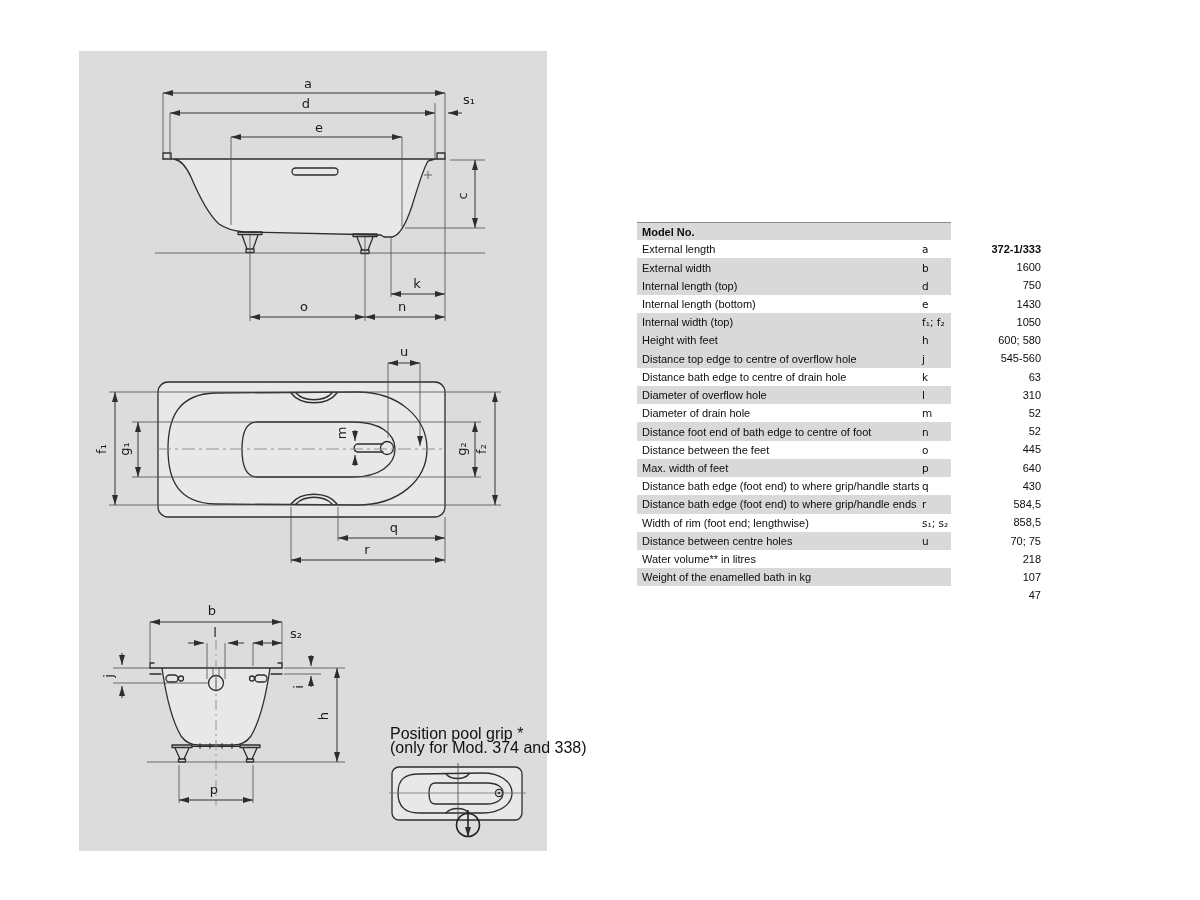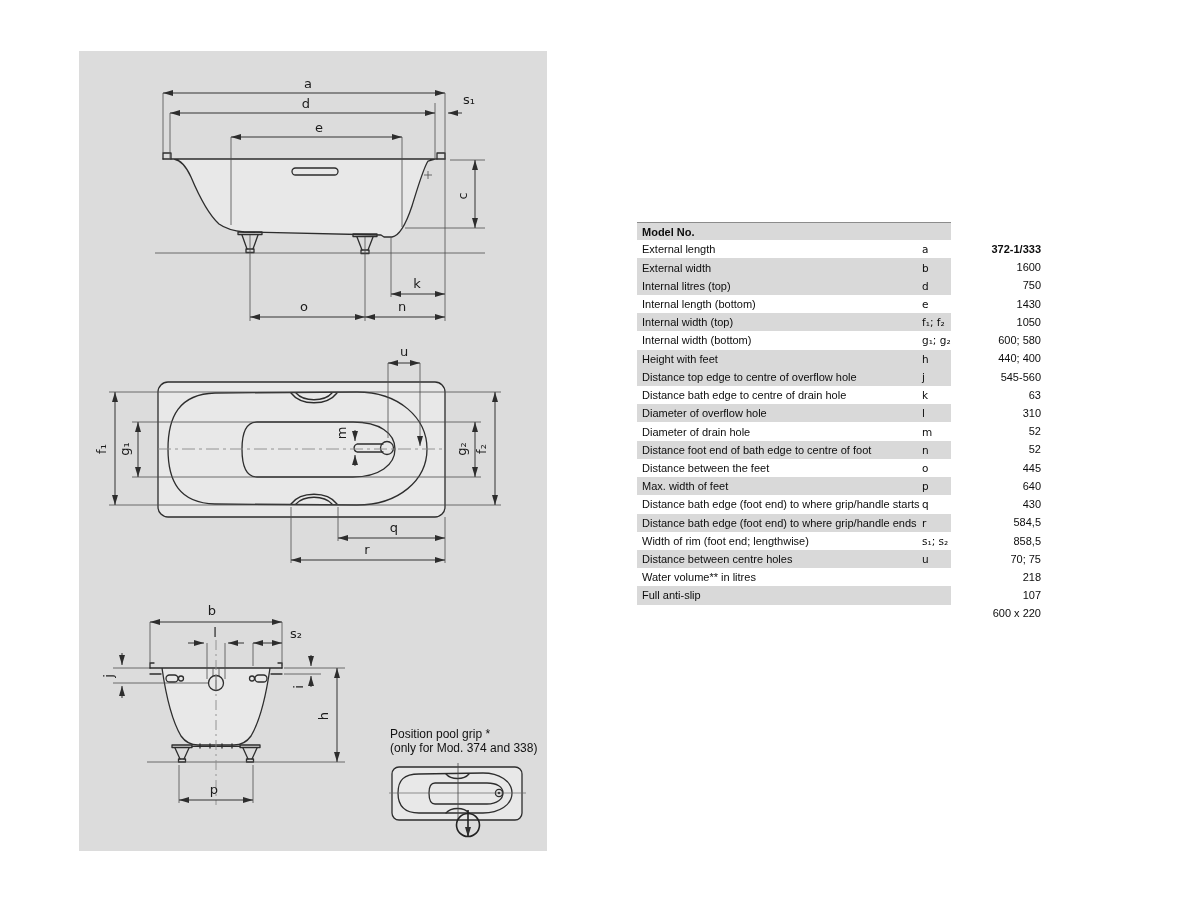--- a/index.html
+++ b/index.html
@@ -16,21 +16,21 @@
   .ext{stroke:#4b4b4b;stroke-width:0.8;fill:none;}
   .dim{stroke:#333333;stroke-width:1;fill:none;}
   .out{stroke:#2d2d2d;stroke-width:1.3;fill:none;stroke-linejoin:round;stroke-linecap:round;}
   .body{fill:#e8e8e8;stroke:#2d2d2d;stroke-width:1.3;stroke-linejoin:round;}
   .cl{stroke:#8a8a8a;stroke-width:0.9;fill:none;stroke-dasharray:13 4 3 4;}
   .clv{stroke:#8a8a8a;stroke-width:0.9;fill:none;stroke-dasharray:10 4 2 4;}
   .dlabel{font-family:"DejaVu Sans","Liberation Sans",sans-serif;font-size:13px;fill:#1c1c1c;text-anchor:middle;}
   .boldline{stroke:#222;stroke-width:1.6;fill:none;}
 
   
-  .grip-note{position:absolute;left:390px;top:727px;font-size:12px;line-height:14px;color:#111;}
+  .grip-note{position:absolute;left:390px;top:727px;font-size:16px;line-height:14px;color:#111;}
 
   
   .spec-table{position:absolute;left:637px;top:222px;width:416px;font-size:11px;color:#0d0d0d;}
   .trow{display:flex;height:18.22px;align-items:stretch;}
   .trow .band{width:314px;display:flex;align-items:center;}
   .trow .gap{width:26px;}
   .trow .val{width:76px;display:flex;align-items:center;justify-content:flex-end;
              padding-right:12px;box-sizing:border-box;white-space:nowrap;margin-top:27px;}
   .trow .lbl{flex:1;padding-left:5px;white-space:nowrap;}
   .trow .ltr{width:29px;white-space:nowrap;overflow:visible;
@@ -235,21 +235,21 @@
       <div class="trow shaded">
       <div class="band">
         <span class="lbl">External width</span>
         <span class="ltr">b</span>
       </div>
       <div class="gap"></div>
       <div class="val">750</div>
     </div>
       <div class="trow shaded">
       <div class="band">
-        <span class="lbl">Internal litres (top)</span>
+        <span class="lbl">Internal length (top)</span>
         <span class="ltr">d</span>
       </div>
       <div class="gap"></div>
       <div class="val">1430</div>
     </div>
       <div class="trow bold">
       <div class="band">
         <span class="lbl">Internal length (bottom)</span>
         <span class="ltr">e</span>
       </div>
@@ -257,28 +257,20 @@
       <div class="val">1050</div>
     </div>
       <div class="trow shaded">
       <div class="band">
         <span class="lbl">Internal width (top)</span>
         <span class="ltr">f₁; f₂</span>
       </div>
       <div class="gap"></div>
       <div class="val">600; 580</div>
     </div>
-      <div class="trow">
-      <div class="band">
-        <span class="lbl">Internal width (bottom)</span>
-        <span class="ltr">g₁; g₂</span>
-      </div>
-      <div class="gap"></div>
-      <div class="val">440; 400</div>
-    </div>
       <div class="trow shaded">
       <div class="band">
         <span class="lbl">Height with feet</span>
         <span class="ltr">h</span>
       </div>
       <div class="gap"></div>
       <div class="val">545-560</div>
     </div>
       <div class="trow shaded">
       <div class="band">
@@ -371,20 +363,20 @@
       <div class="trow">
       <div class="band">
         <span class="lbl">Water volume** in litres</span>
         <span class="ltr"></span>
       </div>
       <div class="gap"></div>
       <div class="val">107</div>
     </div>
       <div class="trow shaded">
       <div class="band">
-        <span class="lbl">Full anti-slip</span>
+        <span class="lbl">Weight of the enamelled bath in kg</span>
         <span class="ltr"></span>
       </div>
       <div class="gap"></div>
-      <div class="val">600 x 220</div>
+      <div class="val">47</div>
     </div>
     </div>
 </div>
 
 </body></html>

